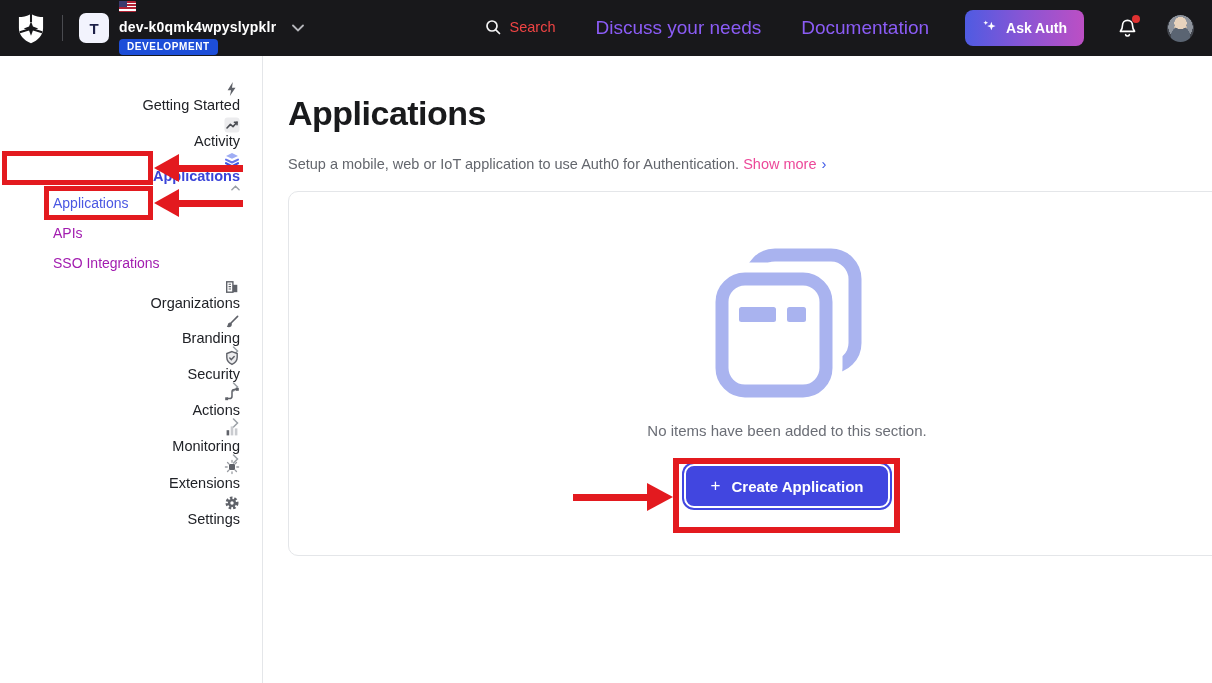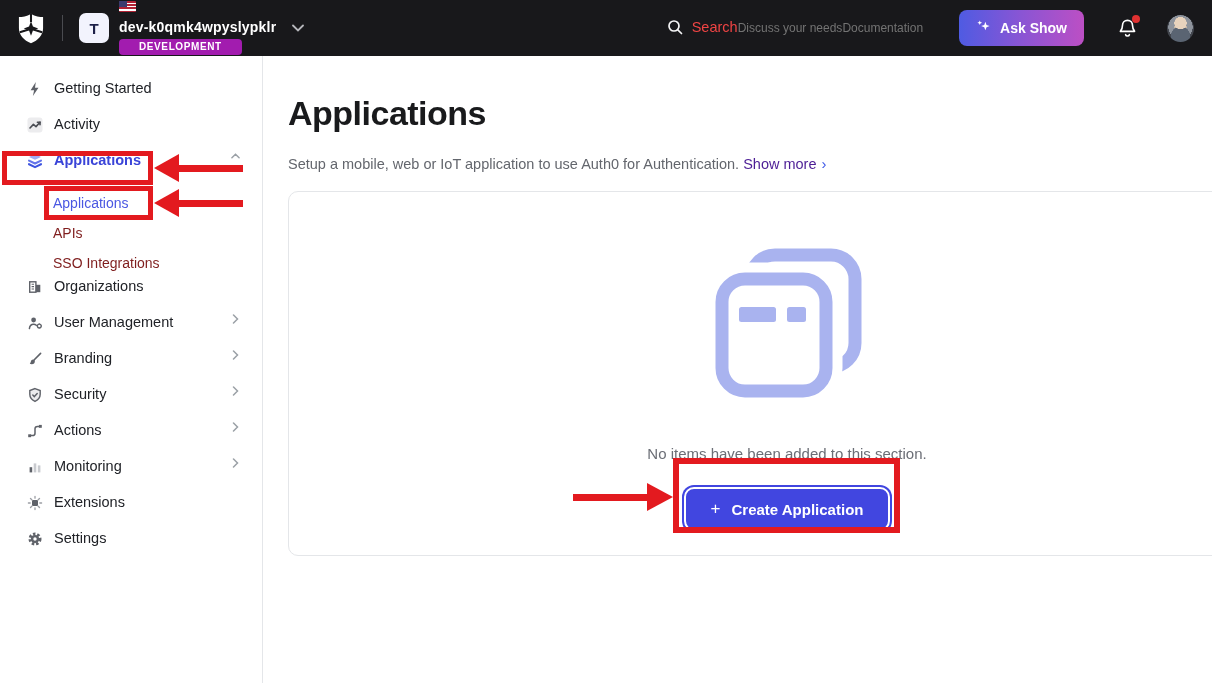--- a/index.html
+++ b/index.html
@@ -13,61 +13,61 @@
   .tb-divider { width:1px; height:26px; background:#4a4b50; margin:0 16px 0 18px; }
   .t-badge { width:30px; height:30px; background:#f2f3fd; border-radius:7px; color:#1d2048;
     font-weight:bold; font-size:15px; display:flex; align-items:center; justify-content:center; }
   .tenant { display:flex; align-items:center; margin-left:10px; cursor:pointer; }
   .tenant-info { display:flex; flex-direction:column; }
   .tenant-row { display:flex; align-items:flex-start; gap:7px;flex-direction:column; }
   .flag { width:17px; height:11px; position:relative; display:inline-block;
     background:repeating-linear-gradient(#b22234 0 1.6px,#ffffff 1.6px 3.2px); border-radius:1px; }
   .flag span { position:absolute; left:0; top:0; width:8px; height:6px; background:#3c3b6e; }
   .tenant-name { color:#fff; font-size:14px; font-weight:bold; letter-spacing:.2px; }
-  .env-badge { margin-top:4px; align-self:flex-start; background:#a21caf; color:#fff;
-    font-size:10px; font-weight:bold; letter-spacing:.6px; padding:2px 20px 3px; border-radius:4px; }
+  .env-badge { margin-top:4px; align-self:flex-start; background:#1d4ed8; color:#fff;
+    font-size:10px; font-weight:bold; letter-spacing:.6px; padding:2px 8px 3px; border-radius:4px; }
   .tenant-chevron { margin-left:16px; display:flex; }
   .tb-right { margin-left:auto; display:flex; align-items:center; }
   .tb-search { display:flex; align-items:flex-start; gap:9px; color:#ef4444; font-size:14.5px; cursor:pointer; }
-  .tb-link { color:#737373; font-size:12px; cursor:pointer; }
+  .tb-link { color:#8b5cf6; font-size:19px; margin-left:40px; cursor:pointer; }
   .ask-guide { margin-left:36px; display:flex; align-items:center; gap:9px; color:#fff;
     font-size:14px; font-weight:bold; padding:9px 17px; border-radius:8px; border:none; cursor:pointer;
     background:linear-gradient(90deg,#4f5be2,#8a55d4,#bc4fc4); }
   .bell-wrap { position:relative; margin-left:34px; cursor:pointer; display:flex; }
   .bell-dot { position:absolute; top:-3px; right:-3px; width:8px; height:8px; border-radius:50%;
     background:#e03131; }
   .avatar { width:27px; height:27px; border-radius:50%; margin-left:30px; cursor:pointer;
     background:
       radial-gradient(circle at 50% 30%, #e8d3bd 0 26%, transparent 27%),
       radial-gradient(circle at 50% 78%, #5a6472 0 38%, transparent 39%),
       radial-gradient(circle at 50% 45%, #c9b8a6 0 30%, #8d939c 31% 60%, #42464e 61% 100%); }
 
   
   .sidebar { position:absolute; top:56px; left:0; width:263px; bottom:0; background:#fff;
     border-right:1px solid #e4e6e9; padding-top:24px; }
-  .s-item { height:36px; display:flex; align-items:flex-start; padding:0 22px 0 26px; cursor:pointer; }
+  .s-item { height:36px; display:flex; align-items:flex-end; padding:0 22px 0 26px; cursor:pointer;flex-direction:column; }
   .s-ico { width:17px; height:17px; display:flex; align-items:center; justify-content:center; }
   .s-label { margin-left:11px; font-size:14.5px; color:#202227; font-weight:500; }
   .s-chev { margin-left:auto; display:flex; }
   .s-sub { height:30px; display:flex; align-items:center; padding-left:53px; cursor:pointer; }
-  .s-sub .s-label { margin-left:0; font-weight:400; font-size:14px; color:#7f1d1d; }
+  .s-sub .s-label { margin-left:0; font-weight:400; font-size:14px; color:#a21caf; }
   .s-item.active .s-label { color:#3a44d8; font-weight:bold; }
   .s-sub.active .s-label { color:#4a57e2; }
 
   
   .main { position:absolute; top:56px; left:263px; right:0; bottom:0; background:#fff; }
   .page-title { position:absolute; left:25px; top:38px; font-size:34px; font-weight:600;
     letter-spacing:-.5px; color:#191a1c; }
   .page-sub { position:absolute; left:25px; top:99px; font-size:14.5px; color:#63666d; }
-  .show-more { color:#4c1d95; cursor:pointer;margin-top:34px; }
+  .show-more { color:#ec4899; cursor:pointer;margin-top:34px; }
   .show-more-chev { color:#3f59e8; margin-left:5px; font-size:15px; }
   .card { position:absolute; left:25px; top:135px; width:998px; height:365px;
     border:1px solid #e4e6e9; border-radius:10px; display:flex; flex-direction:column; align-items:center; }
   .empty-icon { margin-top:56px; }
-  .empty-msg { margin-top:47px; font-size:15px; color:#6b6e76; }
+  .empty-msg { margin-top:24px; font-size:15px; color:#6b6e76; }
   .create-btn { margin-top:25px; height:44px; padding:0 25px; background:#4146e0;
     border:2px solid #fff; box-shadow:0 0 0 2px #4146e0; border-radius:10px; color:#fff;
     font-family:"Liberation Sans", sans-serif; font-size:15px; font-weight:bold; cursor:pointer;
     display:flex; align-items:center; gap:11px; }
   .btn-plus { font-size:17px; font-weight:400; }
 
   
   .ann { position:absolute; z-index:60; pointer-events:none; }
   .ann-box { border:5px solid #e31a1f; }
   .ann-box-btn { border:6px solid #e31a1f; }
@@ -120,21 +120,21 @@
     </div>
     <span class="tb-link">Discuss your needs</span>
     <span class="tb-link">Documentation</span>
     <button class="ask-guide">
       <span>
         <svg width="15" height="15" viewBox="0 0 16 16">
             <path d="M10 3l1.2 3.3L14.5 7.5 11.2 8.7 10 12 8.8 8.7 5.5 7.5 8.8 6.3z" fill="#fff"></path>
             <path d="M4 1.5l.7 1.8 1.8.7-1.8.7L4 6.5l-.7-1.8-1.8-.7 1.8-.7z" fill="#fff"></path>
           </svg>
       </span>
-      <span>Ask Show</span>
+      <span>Ask Auth</span>
     </button>
     <div class="bell-wrap">
       <svg width="19" height="21" viewBox="0 0 20 22">
         <path d="M10 2.5c-3.2 0-5.3 2.3-5.3 5.4 0 3.6-1.2 5-2.2 6.1h15c-1-1.1-2.2-2.5-2.2-6.1 0-3.1-2.1-5.4-5.3-5.4z" fill="none" stroke="#fff" stroke-width="1.7" stroke-linejoin="round"></path>
         <path d="M8 17.5a2.1 2.1 0 0 0 4 0" fill="none" stroke="#fff" stroke-width="1.7" stroke-linecap="round"></path>
       </svg>
       <span class="bell-dot"></span>
     </div>
     <div class="avatar"></div>
   </div>
@@ -193,36 +193,20 @@
     <span class="s-ico">
       <svg width="16" height="16" viewBox="0 0 16 16">
           <rect x="2.7" y="2.8" width="6.2" height="10.4" stroke="#5f6269" stroke-width="1.4" fill="none"></rect>
           <rect x="8.9" y="5.8" width="4.4" height="7.4" fill="#5f6269"></rect>
           <path d="M4.6 5.2h2.4M4.6 7.6h2.4M4.6 10h2.4" stroke="#5f6269" stroke-width="1.1"></path>
         </svg>
     </span>
     <span class="s-label">Organizations</span>
   </div>
 
-  <div class="s-item">
-    <span class="s-ico">
-      <svg width="16" height="16" viewBox="0 0 16 16">
-          <circle cx="6.6" cy="5" r="2.4" fill="#5f6269"></circle>
-          <path d="M2.4 13.6c.3-2.7 2-4.3 4.2-4.3 1 0 2 .4 2.7 1" stroke="#5f6269" stroke-width="1.5" fill="none" stroke-linecap="round"></path>
-          <circle cx="12.3" cy="11" r="1.9" stroke="#5f6269" stroke-width="1.3" fill="none"></circle>
-          <path d="M12.3 8.4v1M12.3 12.6v1M9.7 11h1M13.9 11h1" stroke="#5f6269" stroke-width="1"></path>
-        </svg>
-    </span>
-    <span class="s-label">User Management</span>
-    <span class="s-chev">
-      <svg width="8" height="10" viewBox="0 0 8 10">
-          <path d="M1.5 1l4 4-4 4" stroke="#9aa0a6" stroke-width="1.5" fill="none" stroke-linecap="round"></path>
-        </svg>
-    </span>
-  </div>
 
   <div class="s-item">
     <span class="s-ico">
       <svg width="16" height="16" viewBox="0 0 16 16">
           <path d="M13.6 2.4 7.3 8.7" stroke="#5f6269" stroke-width="1.6" stroke-linecap="round"></path>
           <path d="M7.7 9.1c-.9-.9-2.5-.8-3.3.2-.7.9-.5 2.4-1.6 3.5 1.5.6 3.5.5 4.5-.6.9-1 .4-2.1.4-3.1z" fill="#5f6269"></path>
         </svg>
     </span>
     <span class="s-label">Branding</span>
     <span class="s-chev">

